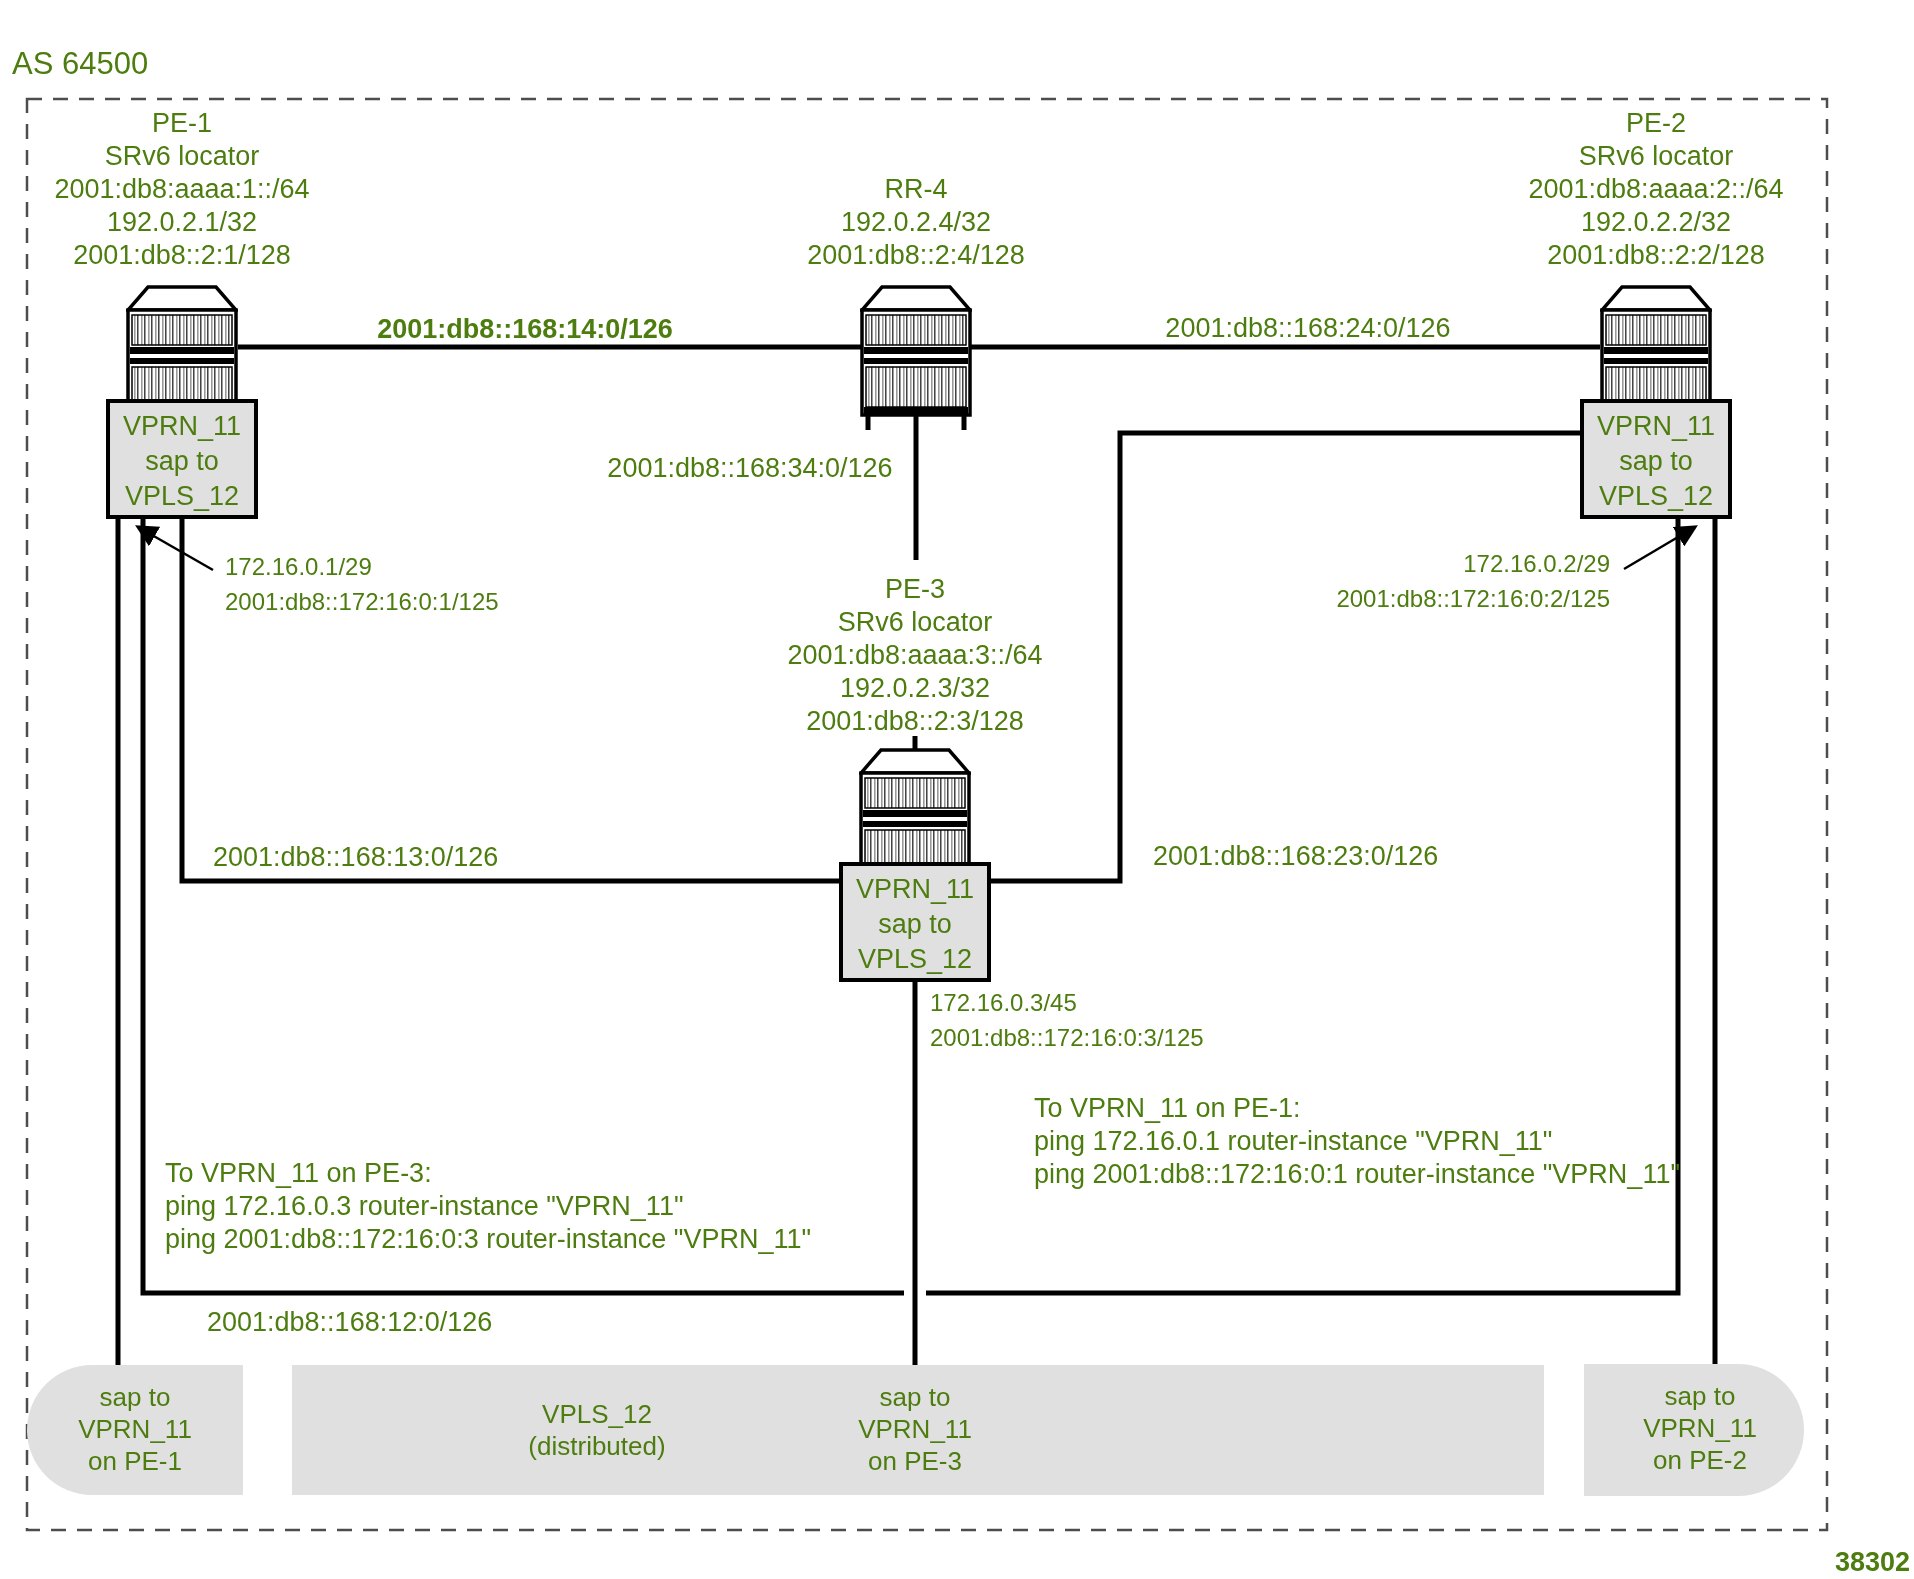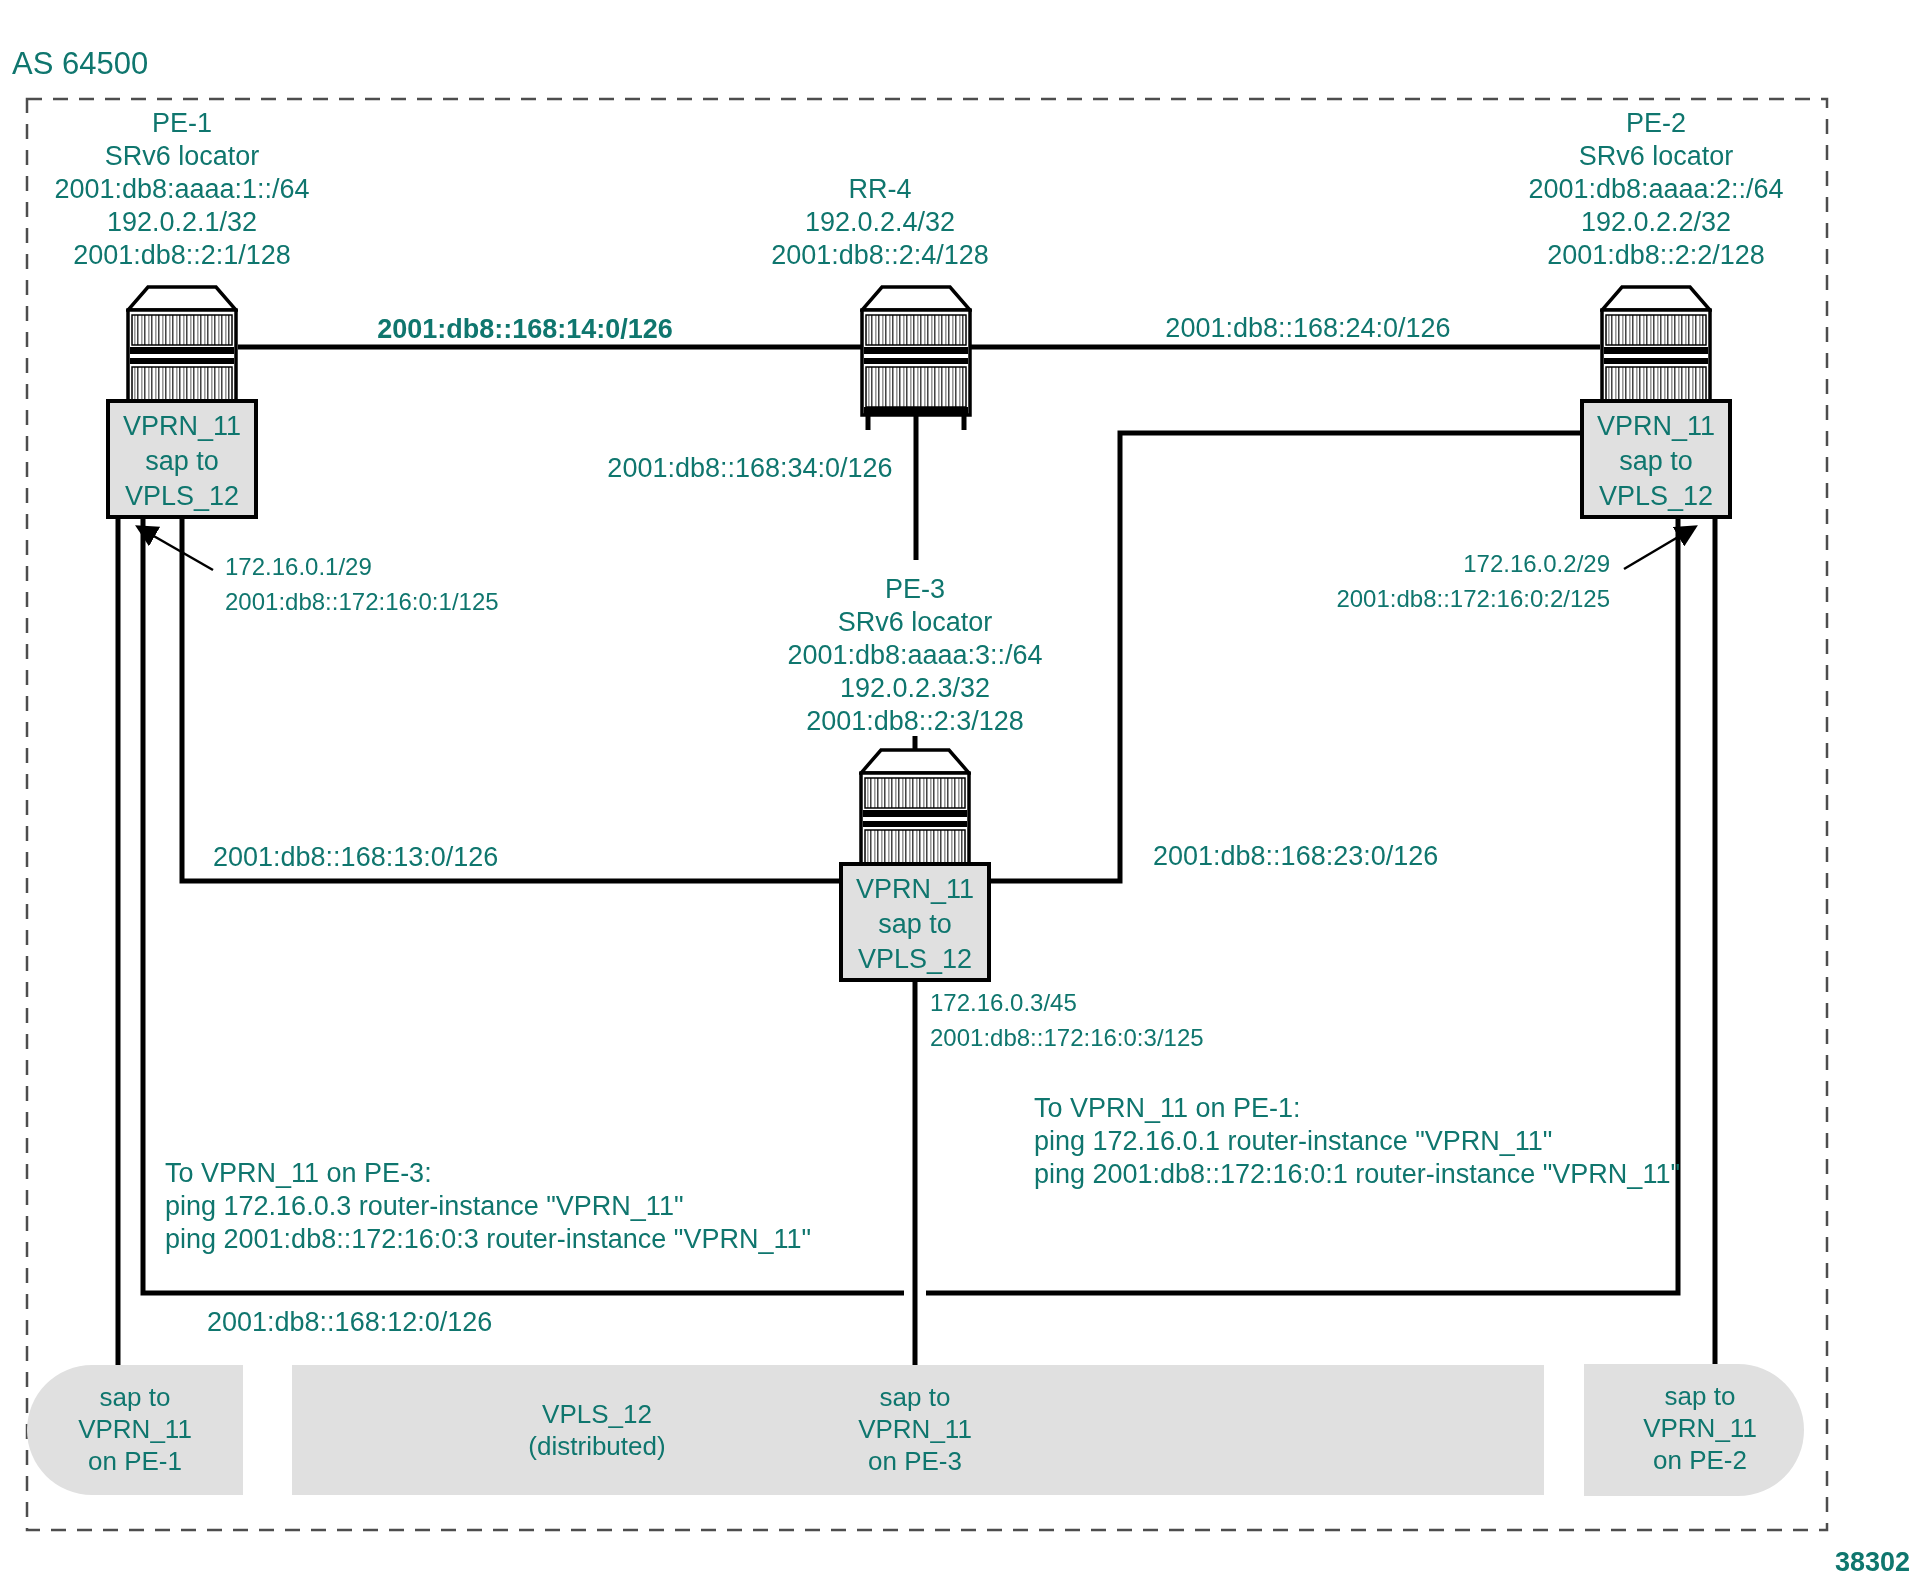--- a/index.html
+++ b/index.html
@@ -1,17 +1,17 @@
 <!DOCTYPE html>
 <html><head>
 <meta charset="utf-8">
 <style>
   html,body{margin:0;padding:0;background:#fff;}
   #canvas{position:relative;width:1914px;height:1579px;background:#fff;overflow:hidden;
-          font-family:"Liberation Sans","DejaVu Sans",sans-serif;color:#0f766e;}
+          font-family:"Liberation Sans","DejaVu Sans",sans-serif;color:#4d7c0f;}
   svg.wires{position:absolute;left:0;top:0;z-index:1;}
   .router{position:absolute;z-index:2;width:112px;height:148px;}
   .vprnbox{position:absolute;z-index:3;width:144px;height:106px;border:4px solid #000;
            background:#e0e0e0;text-align:center;font-size:27px;line-height:35px;padding-top:6px;
            box-sizing:content-box;}
   .nodelabel{position:absolute;z-index:4;transform:translateX(-50%);text-align:center;
              font-size:27px;line-height:33px;white-space:nowrap;}
   .linklabel{position:absolute;z-index:4;font-size:27px;white-space:nowrap;}
   .center-xy{transform:translate(-50%,-50%);}
   .center-y{transform:translateY(-50%);}
@@ -59,21 +59,21 @@
   <div class="aslabel" style="left:12px;top:46px;">AS 64500</div>
   <div class="fignum" style="right:4px;top:1547px;">38302</div>
 
   <div class="nodelabel" style="left:182px;top:107px;">
     <div>PE-1</div>
     <div>SRv6 locator</div>
     <div>2001:db8:aaaa:1::/64</div>
     <div>192.0.2.1/32</div>
     <div>2001:db8::2:1/128</div>
   </div>
-  <div class="nodelabel" style="left:880px;top:173px;">
+  <div class="nodelabel" style="left:916px;top:173px;">
     <div>RR-4</div>
     <div>192.0.2.4/32</div>
     <div>2001:db8::2:4/128</div>
   </div>
   <div class="nodelabel" style="left:1656px;top:107px;">
     <div>PE-2</div>
     <div>SRv6 locator</div>
     <div>2001:db8:aaaa:2::/64</div>
     <div>192.0.2.2/32</div>
     <div>2001:db8::2:2/128</div>

